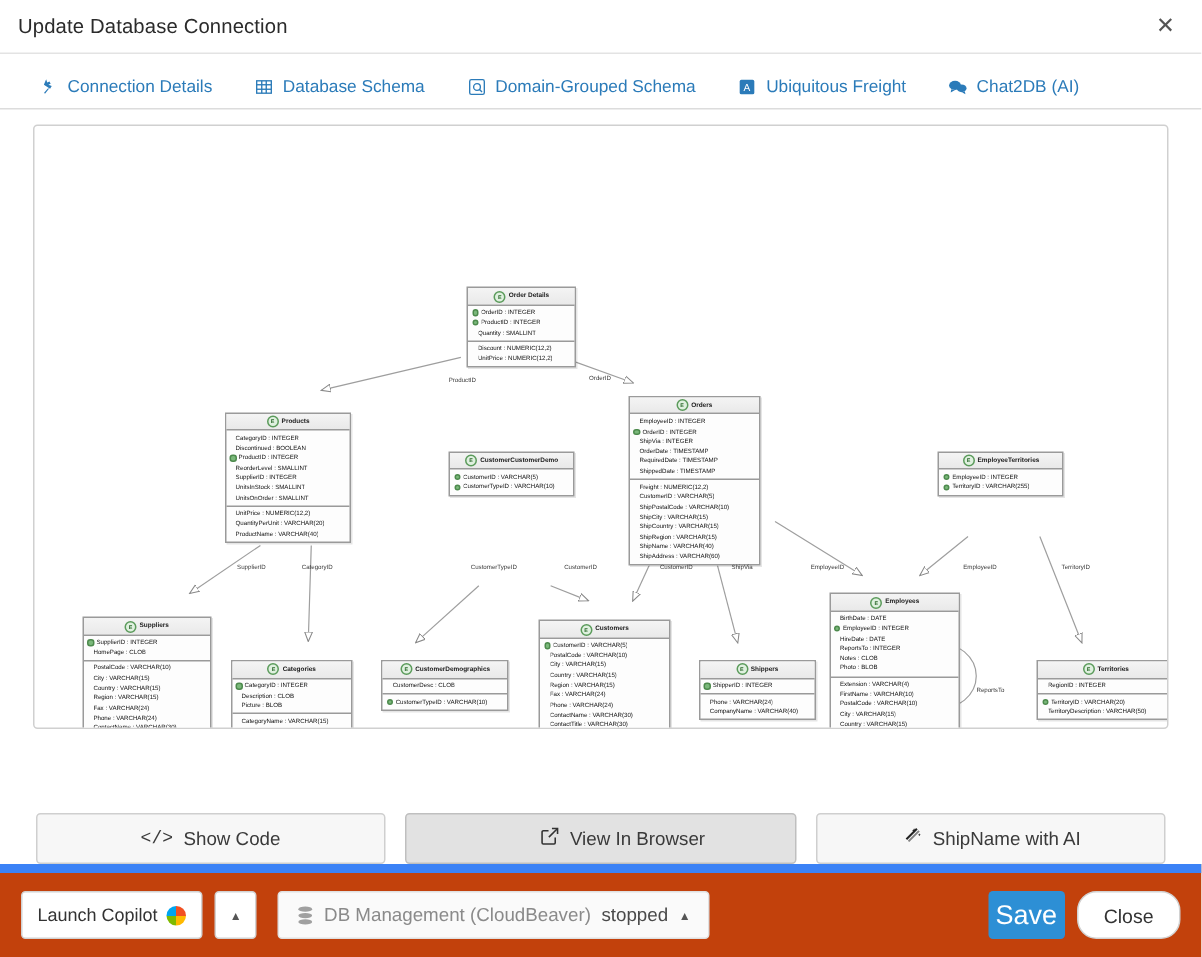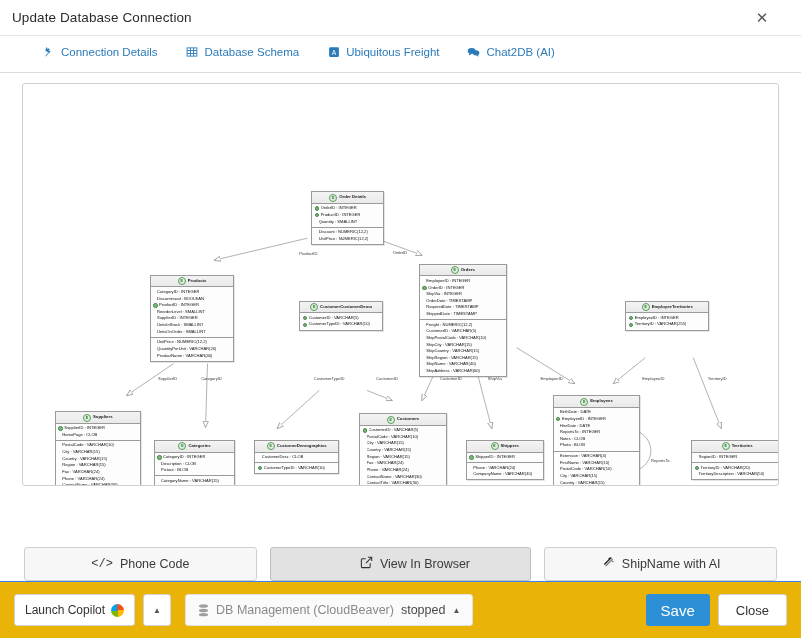--- a/index.html
+++ b/index.html
@@ -8,32 +8,32 @@
     background:#ffffff;
     font-family:"Liberation Sans","DejaVu Sans",sans-serif;
     font-size:12px;color:#222;
     -webkit-font-smoothing:antialiased;
   }
   .dialog{width:801px;height:638px;display:flex;flex-direction:column;background:#fff;}
 
   
   .titlebar{
     height:35px;min-height:35px;display:flex;align-items:center;
-    border-bottom:1px solid #e3e3e3;background:#fff;padding:0 29px 0 12px;
+    border-bottom:1px solid #e3e3e3;background:#fff;padding:0 14px 0 12px;
   }
   .title-text{font-size:13.5px;color:#2b2b2b;flex:1;letter-spacing:.1px;}
   .close-x{
     width:20px;height:20px;display:flex;align-items:center;justify-content:center;
     color:#555;font-size:15px;cursor:pointer;line-height:1;font-weight:300;
   }
 
   
   .tabstrip{
-    height:37px;min-height:37px;display:flex;
-    padding:0 0 0 28px;background:#fff;position:relative;
+    height:37px;min-height:37px;display:flex;align-items:flex-end;
+    padding:0 0 0 12px;background:#fff;position:relative;
   }
   .tabstrip:after{
     content:"";position:absolute;left:0;right:0;bottom:0;height:1px;background:#dcdcdc;
   }
   .tab{
     display:flex;align-items:center;gap:6px;height:30px;padding:0 13px;
     font-size:11.5px;color:#2b7bb9;cursor:pointer;position:relative;z-index:2;
     border:1px solid transparent;border-bottom:none;white-space:nowrap;
     background:transparent;border-radius:4px 4px 0 0;
   }
@@ -91,21 +91,21 @@
     flex:1;height:32px;display:flex;align-items:center;justify-content:center;gap:7px;
     border:1px solid #cfcfcf;border-radius:3px;background:#f7f7f7;
     font-size:12.5px;color:#3a3a3a;cursor:pointer;user-select:none;
   }
   .act-btn.mid{background:#e2e2e2;border-color:#bfbfbf;padding-left:29px;}
   .act-btn .gi{font-family:"Liberation Mono","DejaVu Sans Mono",monospace;font-size:12px;}
 
   
   .footer{
     height:56px;min-height:56px;margin-top:auto;
-    border-top:1px solid #3b82f6;background:#eab308;
+    border-top:6px solid #3b82f6;background:#c2410c;
     display:flex;align-items:center;padding:0 14px;gap:8px;justify-content:center;
   }
   .copilot{
     display:flex;align-items:center;gap:6px;height:30px;padding:0 10px;
     border:1px solid #d2d2d2;border-radius:3px;background:#fff;
     font-size:12px;color:#333;cursor:pointer;
   }
   .copilot .logo{
     width:13px;height:13px;border-radius:50%;flex:0 0 13px;
     background:conic-gradient(#f25022 0 25%,#ffb900 0 50%,#7fba00 0 75%,#00a4ef 0 100%);
@@ -117,26 +117,26 @@
   .status-pill{
     display:flex;align-items:center;gap:7px;height:30px;padding:0 12px;margin-left:6px;
     border:1px solid #e0e0e0;border-radius:3px;background:#fafafa;
     font-size:12.5px;color:#8a8a8a;cursor:pointer;
   }
   .status-pill .db{color:#9a9a9a;display:flex;}
   .status-pill .st{color:#4a4a4a;font-weight:normal;}
   .status-pill .up{font-size:8px;color:#555;}
   .spacer{flex:1;}
   .save-btn{
-    height:32px;padding:0 15px;border:none;border-radius:3px;
-    background:#2d8fd5;color:#fff;font-size:15px;cursor:pointer;
+    height:32px;padding:0 5px;border:none;border-radius:3px;
+    background:#2d8fd5;color:#fff;font-size:18px;cursor:pointer;
     font-family:inherit;
   }
   .close-btn{
-    height:32px;padding:0 17px;border:1px solid #d2d2d2;border-radius:3px;
+    height:32px;padding:0 17px;border:1px solid #d2d2d2;border-radius:13px;
     background:#fff;color:#333;font-size:13px;cursor:pointer;font-family:inherit;
   }
 </style>
 </head>
 <body>
 
 <div class="dialog">
 
   <div class="titlebar">
     <div class="title-text">Update Database Connection</div>
@@ -160,20 +160,30 @@
           <rect x="1.5" y="2.5" width="13" height="11"></rect>
           <line x1="1.5" y1="6" x2="14.5" y2="6"></line>
           <line x1="1.5" y1="10" x2="14.5" y2="10"></line>
           <line x1="6" y1="2.5" x2="6" y2="13.5"></line>
           <line x1="10" y1="2.5" x2="10" y2="13.5"></line>
         </svg>
       </span>
       <span>Database Schema</span>
     </div>
 
+    <div class="tab">
+      <span class="ic">
+        <svg width="12" height="12" viewBox="0 0 16 16" fill="none" stroke="#2b7bb9" stroke-width="1.2">
+          <rect x="1.5" y="1.5" width="13" height="13" rx="1.5"></rect>
+          <circle cx="8" cy="8" r="3"></circle>
+          <line x1="10.2" y1="10.2" x2="12.5" y2="12.5"></line>
+        </svg>
+      </span>
+      <span>Domain-Grouped Schema</span>
+    </div>
 
 
     <div class="tab">
       <span class="ic">
         <svg width="12" height="12" viewBox="0 0 16 16">
           <rect x="1.5" y="1.5" width="13" height="13" rx="1.5" fill="#2b7bb9"></rect>
           <text x="8" y="11.5" font-size="9" fill="#fff" text-anchor="middle" font-family="Liberation Sans, sans-serif">A</text>
         </svg>
       </span>
       <span>Ubiquitous Freight</span>
@@ -654,21 +664,21 @@
           <div class="edge-label" style="left: 83.4875%; top: 73.201%;">EmployeeID</div>
           <div class="edge-label" style="left: 91.9419%; top: 73.201%;">TerritoryID</div>
           <div class="edge-label" style="left: 84.4122%; top: 93.7965%;">ReportsTo</div>
         </div>
     </div>
   </div>
 
   <div class="actions">
     <div class="act-btn">
       <span class="gi">&lt;/&gt;</span>
-      <span>Phone Code</span>
+      <span>Show Code</span>
     </div>
     <div class="act-btn mid">
       <span>
         <svg width="13" height="13" viewBox="0 0 16 16" fill="none" stroke="#333" stroke-width="1.3">
           <path d="M12.5 9v4.3a1 1 0 0 1-1 1H2.7a1 1 0 0 1-1-1V4.5a1 1 0 0 1 1-1H7"></path>
           <path d="M9.8 1.6h4.6v4.6"></path>
             <path d="M14.4 1.6L7.3 8.7"></path>
         </svg>
       </span>
       <span>View In Browser</span>

